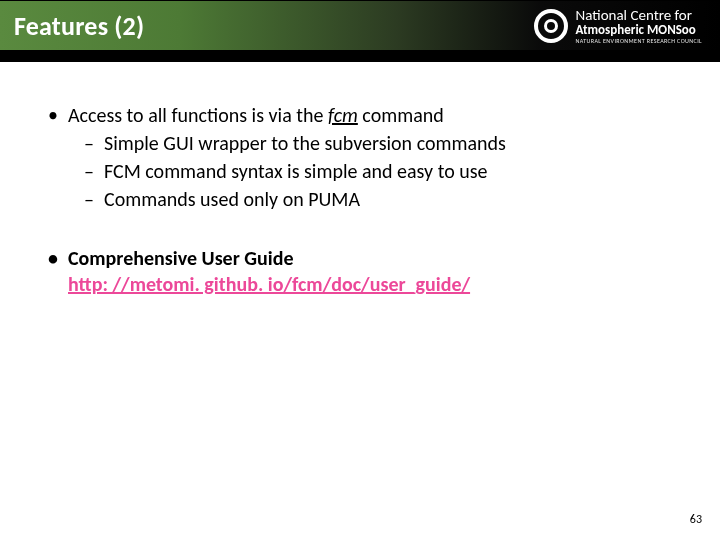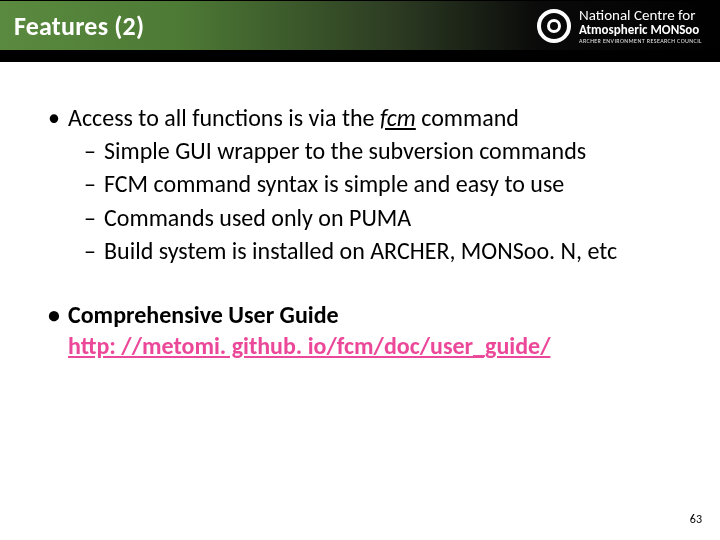--- a/index.html
+++ b/index.html
@@ -31,21 +31,21 @@
   }
   .logo-ring .inner {
     width: 14px; height: 14px;
     border: 3px solid #fff;
     border-radius: 50%;
   }
   .logo-text { color: #fff; line-height: 1; }
   .logo-text .line1 { font-size: 15px; font-weight: 400; }
   .logo-text .line2 { font-size: 13px; font-weight: 700; }
   .logo-text .line3 { font-size: 6px; letter-spacing: 0.4px; margin-top: 2px; opacity: 0.9; }
-  .content { padding: 40px 40px 0 40px; color: #000; font-size: 24px; line-height: 1.3; }
+  .content { padding: 40px 40px 0 40px; color: #000; font-size: 20px; line-height: 1.3; }
   .bullet-list { list-style: none; }
   .bullet-list > li { position: relative; padding-left: 28px; margin-bottom: 2px; }
   .bullet-list > li::before { content: "•"; position: absolute; left: 8px; top: 0; }
   .sub-list { list-style: none; margin-top: 2px; }
   .sub-list > li { position: relative; padding-left: 36px; margin-bottom: 2px; }
   .sub-list > li::before { content: "–"; position: absolute; left: 16px; top: 0; }
   .fcm { font-style: italic; text-decoration: underline; }
   .link { color: #ec4899; text-decoration: underline; }
   .block2 { margin-top: 33px; font-weight: bold; }
   .page-num { position: absolute; right: 18px; bottom: 14px; font-size: 12px; color: #000; }
@@ -56,34 +56,33 @@
 <div class="slide">
   <div class="header">
     <div class="title">Features (2)</div>
     <div class="logo-block">
       <div class="logo-ring">
           <div class="inner"></div>
         </div>
       <div class="logo-text">
         <div class="line1">National Centre for</div>
         <div class="line2">Atmospheric MONSoo</div>
-        <div class="line3">ARCHER ENVIRONMENT RESEARCH COUNCIL</div>
+        <div class="line3">NATURAL ENVIRONMENT RESEARCH COUNCIL</div>
       </div>
     </div>
   </div>
 
   <div class="content">
     <ul class="bullet-list">
       <li>
         <span>Access to all functions is via the </span><span class="fcm">fcm</span><span> command</span>
         <ul class="sub-list">
           <li>Simple GUI wrapper to the subversion commands</li>
           <li>FCM command syntax is simple and easy to use</li>
           <li>Commands used only on PUMA</li>
-          <li>Build system is installed on ARCHER, MONSoo. N, etc</li>
         </ul>
       </li>
       <li class="block2">
         <span>Comprehensive User Guide</span><br>
         <a class="link" href="#">http: //metomi. github. io/fcm/doc/user_guide/</a>
       </li>
     </ul>
   </div>
 
   <div class="page-num">63</div>

